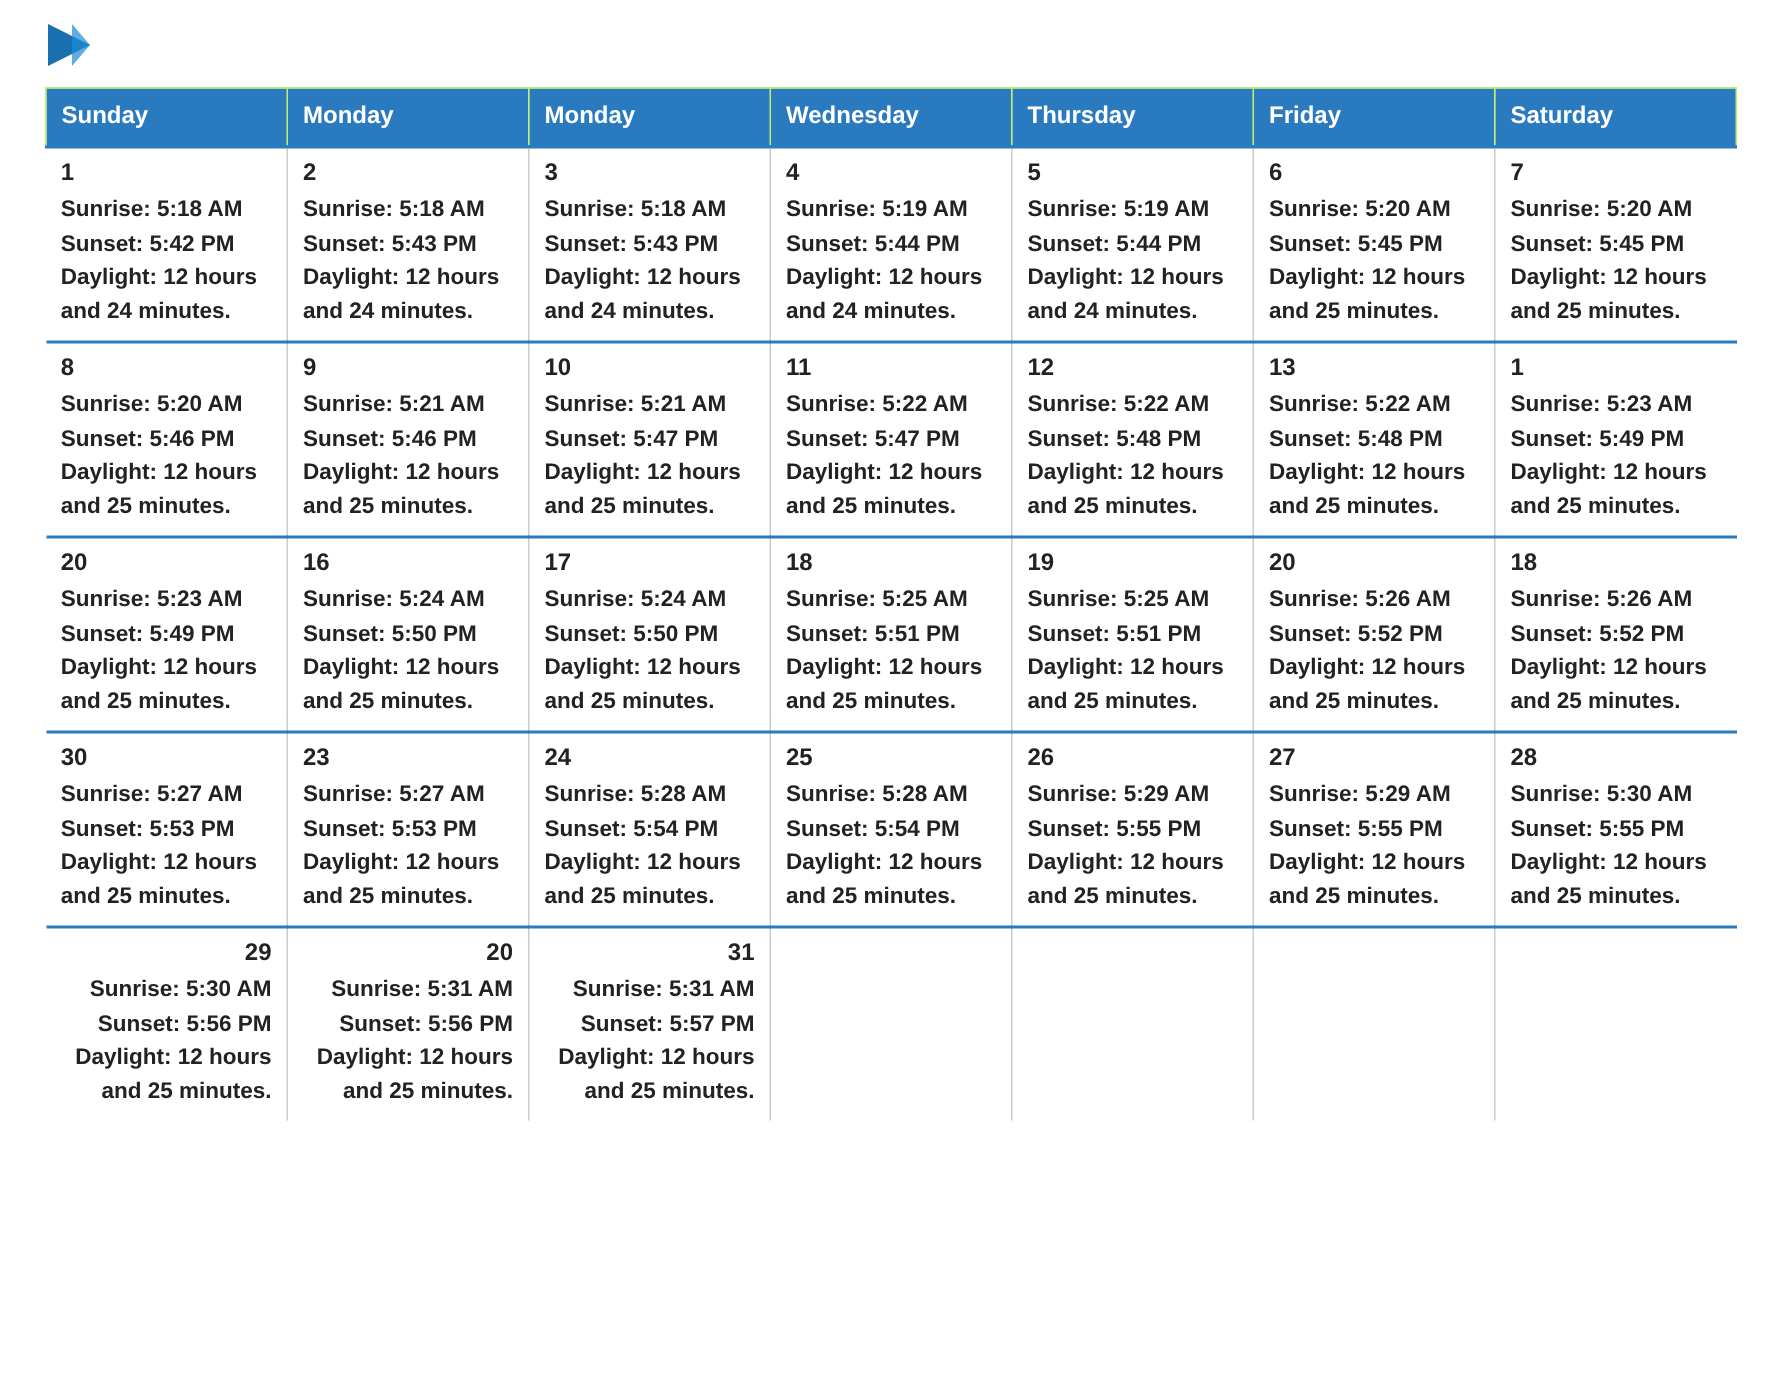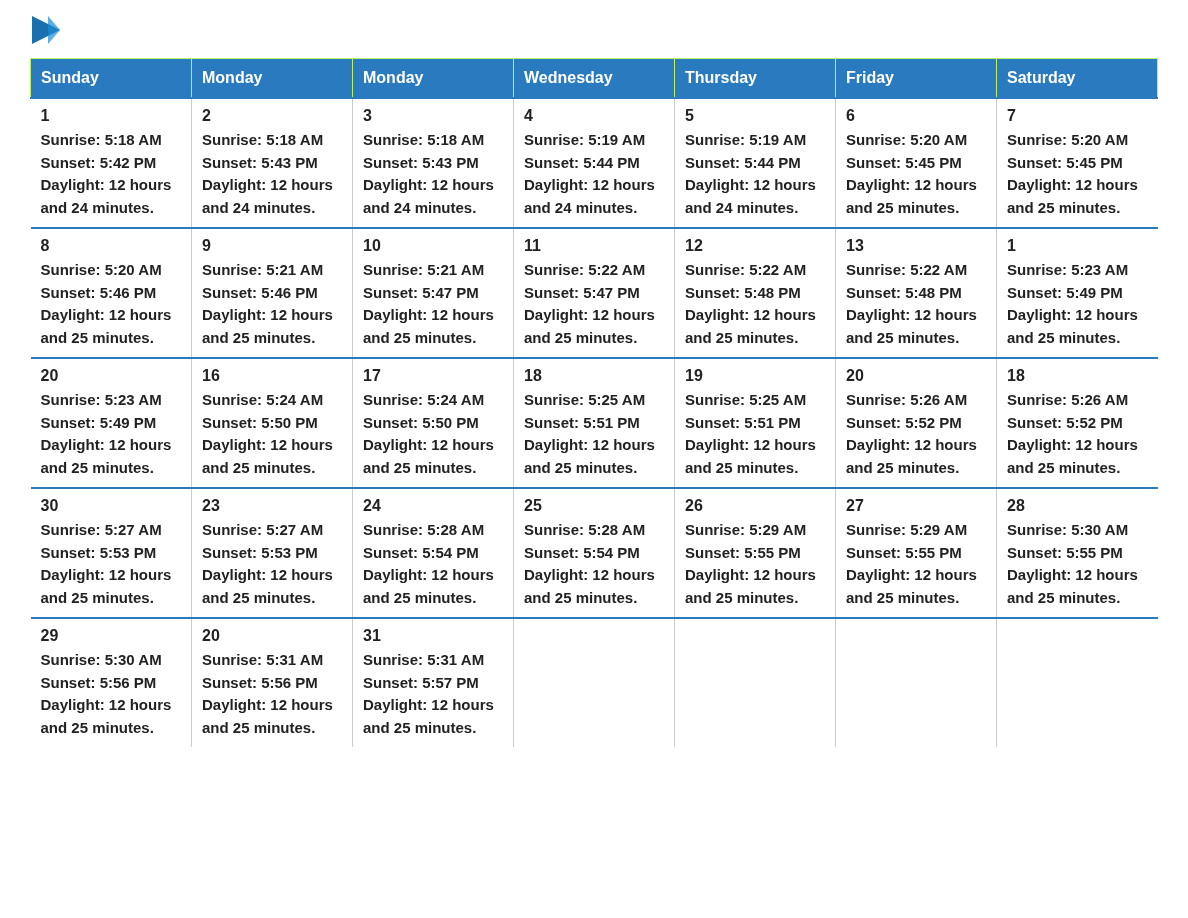--- a/index.html
+++ b/index.html
@@ -95,20 +95,21 @@
       display: block;
     }
     .day-info {
       font-size: 15px;
       color: #222;
       line-height: 1.5;
       font-weight: bold;
     }
     tbody tr:last-child td {
       height: 120px;
+      text-align: right;
     }
   </style>
 </head>
 <body>
 
 <div class="header-row">
   <div class="logo-block">
     <div class="logo-line1">
       <span class="logo-text-general"></span>
       <svg class="logo-icon" viewBox="0 0 28 28" xmlns="http://www.w3.org/2000/svg">

